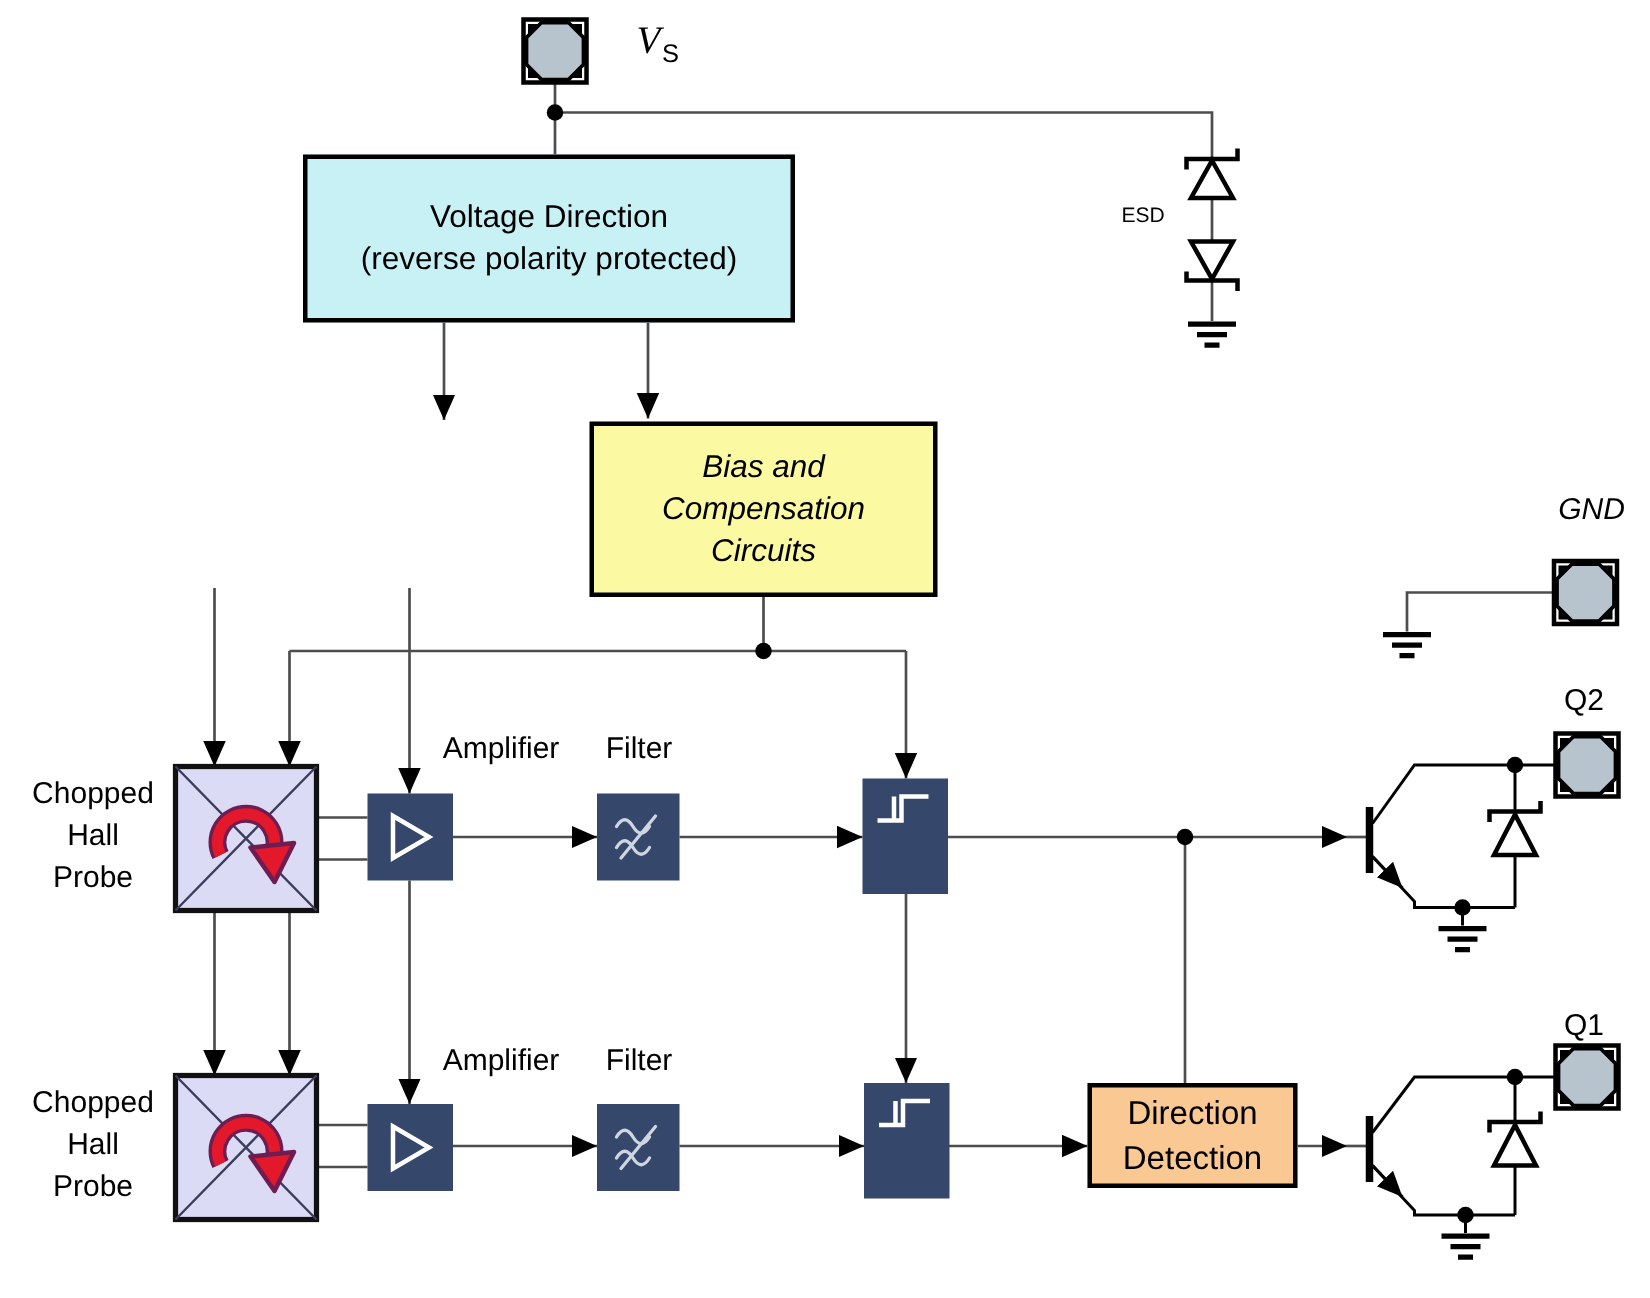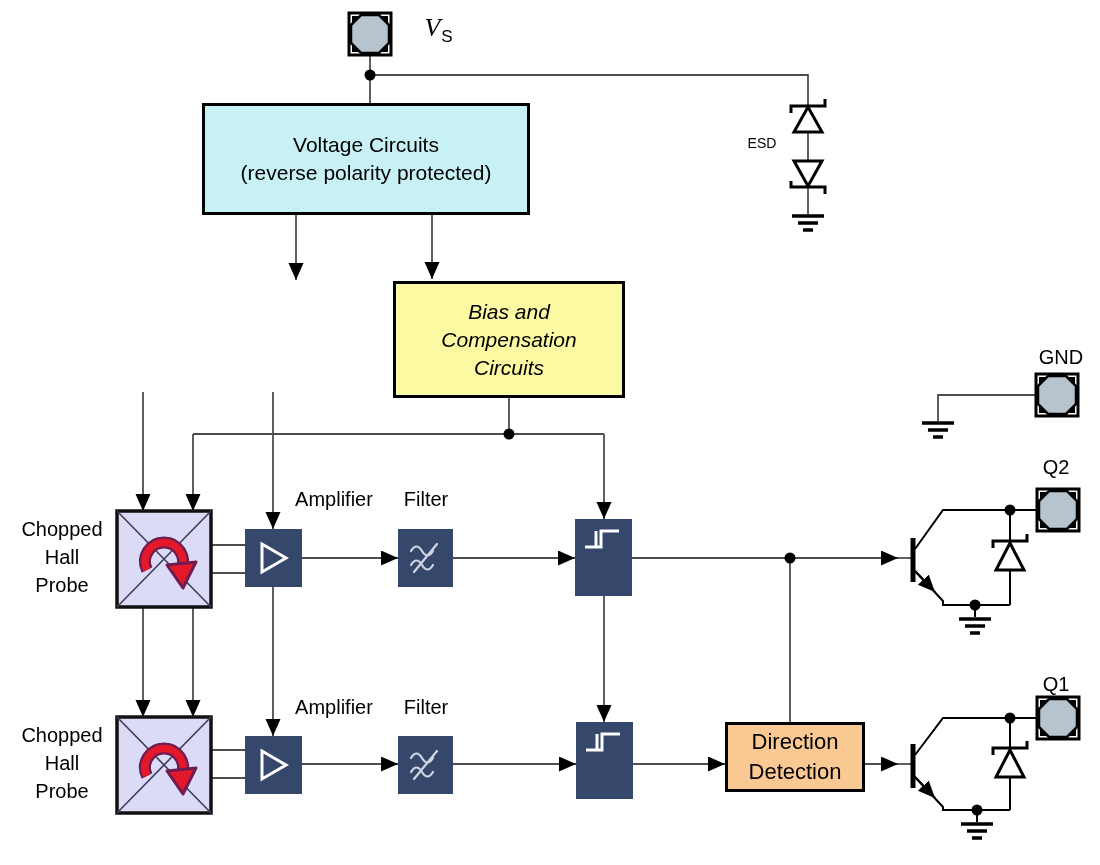--- a/index.html
+++ b/index.html
@@ -155,42 +155,42 @@
     <circle cx="509" cy="434" r="5.5"></circle>
     <circle cx="790" cy="558" r="5.5"></circle>
     <circle cx="1010" cy="510" r="5.5"></circle>
     <circle cx="975" cy="605" r="5.5"></circle>
     <circle cx="1010" cy="718" r="5.5"></circle>
     <circle cx="977" cy="810" r="5.5"></circle>
   </g>
 </svg>
 
 <div class="box" style="left:202px;top:103px;width:328px;height:112px;background:var(--regulator_fill);">
-  <div>Voltage Circuits</div>
+  <div>Voltage Direction</div>
   <div>(reverse polarity protected)</div>
 </div>
 
 
 <div class="box" style="left:393px;top:281px;width:232px;height:117px;background:var(--bias_fill);font-style:italic;">
   <div>Bias and</div>
   <div>Compensation</div>
   <div>Circuits</div>
 </div>
 
 <div class="box" style="left:725px;top:722px;width:140px;height:70px;background:var(--direction_fill);font-size:22px;line-height:30px;">
   <div>Direction</div>
   <div>Detection</div>
 </div>
 
 <div class="lbl" style="left:438px;top:29px;">
   <span class="vs">V</span><span class="vssub">S</span>
 </div>
 
 <div class="lbl" style="left:762px;top:143px;font-size:14px;">ESD</div>
-<div class="lbl" style="left:1061px;top:357px;">GND</div>
+<div class="lbl" style="left:1061px;top:340px;font-style:italic;">GND</div>
 <div class="lbl" style="left:1056px;top:467px;">Q2</div>
 <div class="lbl" style="left:1056px;top:684px;">Q1</div>
 
 <div class="lbl" style="left:62px;top:557px;">
   <div>Chopped</div>
   <div>Hall</div>
   <div>Probe</div>
 </div>
 
 <div class="lbl" style="left:62px;top:763px;">

